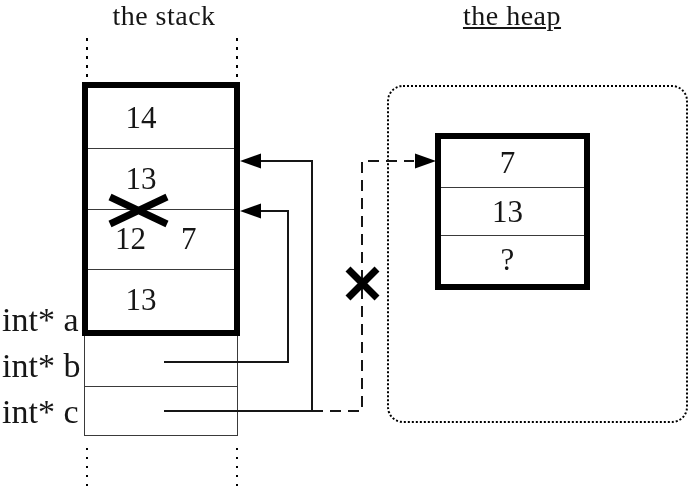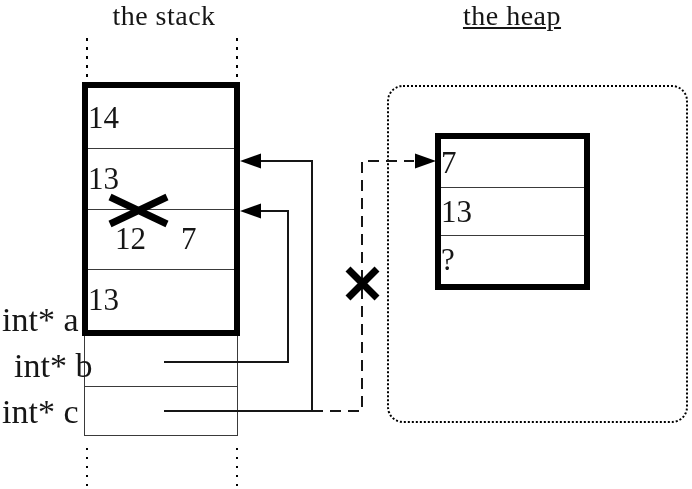--- a/index.html
+++ b/index.html
@@ -23,21 +23,21 @@
   
   .sbox{
     position:absolute;left:82px;top:82px;width:158px;height:254px;
     border:6px solid #000;box-sizing:border-box;background:#fff;
     display:flex;flex-direction:column;
   }
   .cell{flex:1;display:flex;align-items:center;justify-content:center;}
   .cell.sep{border-top:1.6px solid #3a3a3a;}
   .num{
     font-size:31px;color:#161616;display:block;width:100%;
-    text-align:left;padding-right:40px;box-sizing:border-box;
+    text-align:center;padding-right:40px;box-sizing:border-box;
   }
   .cell.crossed{justify-content:flex-start;padding-left:27px;}
   .cell.crossed .numA{font-size:31px;color:#161616;}
   .cell.crossed .numB{font-size:31px;color:#161616;margin-left:35px;}
 
   
   .subbox{
     position:absolute;left:84px;top:336px;width:154px;height:100px;
     border-left:1.6px solid #3a3a3a;border-right:1.6px solid #3a3a3a;
     border-bottom:1.6px solid #3a3a3a;box-sizing:border-box;background:#fff;
@@ -93,21 +93,21 @@
     <div class="cell sep">
       <span class="num">13</span>
     </div>
   </div>
 
   <div class="subbox">
     <div class="subrow-divider"></div>
   </div>
 
   <div class="ptr-label" style="top:306px;">int* a</div>
-  <div class="ptr-label" style="top:352px;margin-left:12px;">int* b</div>
+  <div class="ptr-label" style="top:352px;">int* b</div>
   <div class="ptr-label" style="top:398px;">int* c</div>
 
   <div class="hbox">
     <div class="cell">
       <span class="num">7</span>
     </div>
     <div class="cell sep">
       <span class="num">13</span>
     </div>
     <div class="cell sep">

